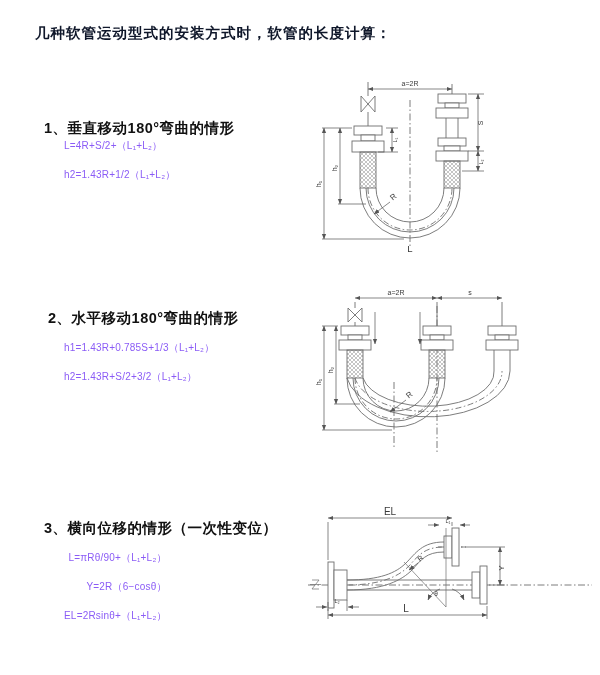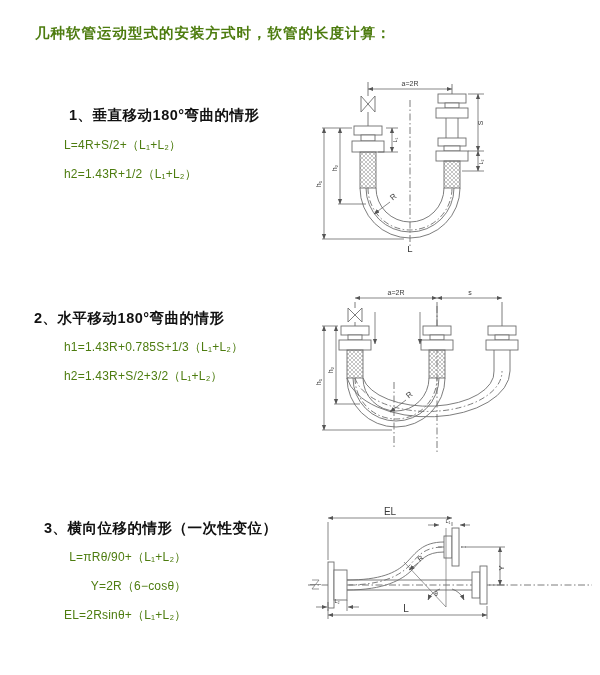--- a/index.html
+++ b/index.html
@@ -3,44 +3,44 @@
 <meta charset="utf-8">
 <style>
   html,body{margin:0;padding:0;background:#e8e8e8;}
   #page{
     position:relative;width:600px;height:675px;background:#ffffff;
     font-family:"Liberation Sans","DejaVu Sans",sans-serif;
     color:#1d1d1d;overflow:hidden;
   }
   .title{
     position:absolute;left:35px;top:24px;font-size:14.5px;font-weight:bold;
-    letter-spacing:1px;color:#4d7c0f;
+    letter-spacing:1px;color:#0f172a;
   }
   .sec-heading{
     position:absolute;font-size:14.5px;font-weight:bold;letter-spacing:0.5px;color:#111;
   }
-  .formulas{position:absolute;font-size:12px;color:#4d7c0f;letter-spacing:0.2px;}
+  .formulas{position:absolute;font-size:10px;color:#8b5cf6;letter-spacing:0.2px;}
   .formulas .f{height:29px;line-height:29px;white-space:nowrap;}
   .diag{position:absolute;}
   svg text{font-family:"Liberation Sans","DejaVu Sans",sans-serif;fill:#3a3a3a;}
 </style>
 </head>
 <body>
 
 <div id="page">
 
   <div class="title">几种软管运动型式的安装方式时，软管的长度计算：</div>
 
-  <div class="sec-heading" style="left:44px;top:106px;margin-left:25px;">1、垂直移动180°弯曲的情形</div>
+  <div class="sec-heading" style="left:44px;top:119px;">1、垂直移动180°弯曲的情形</div>
   <div class="formulas" style="left:64px;top:131px;">
     <div class="f">L=4R+S/2+（L₁+L₂）</div>
     <div class="f">h2=1.43R+1/2（L₁+L₂）</div>
   </div>
 
-  <div class="sec-heading" style="left:34px;top:309px;text-align:right;">2、水平移动180°弯曲的情形</div>
+  <div class="sec-heading" style="left:48px;top:309px;text-align:right;">2、水平移动180°弯曲的情形</div>
   <div class="formulas" style="left:64px;top:333px;">
     <div class="f">h1=1.43R+0.785S+1/3（L₁+L₂）</div>
     <div class="f">h2=1.43R+S/2+3/2（L₁+L₂）</div>
   </div>
 
   <div class="sec-heading" style="left:44px;top:519px;">3、横向位移的情形（一次性变位）</div>
   <div class="formulas" style="left:64px;top:543px;text-align:right;">
     <div class="f">L=πRθ/90+（L₁+L₂）</div>
     <div class="f">Y=2R（6−cosθ）</div>
     <div class="f">EL=2Rsinθ+（L₁+L₂）</div>

